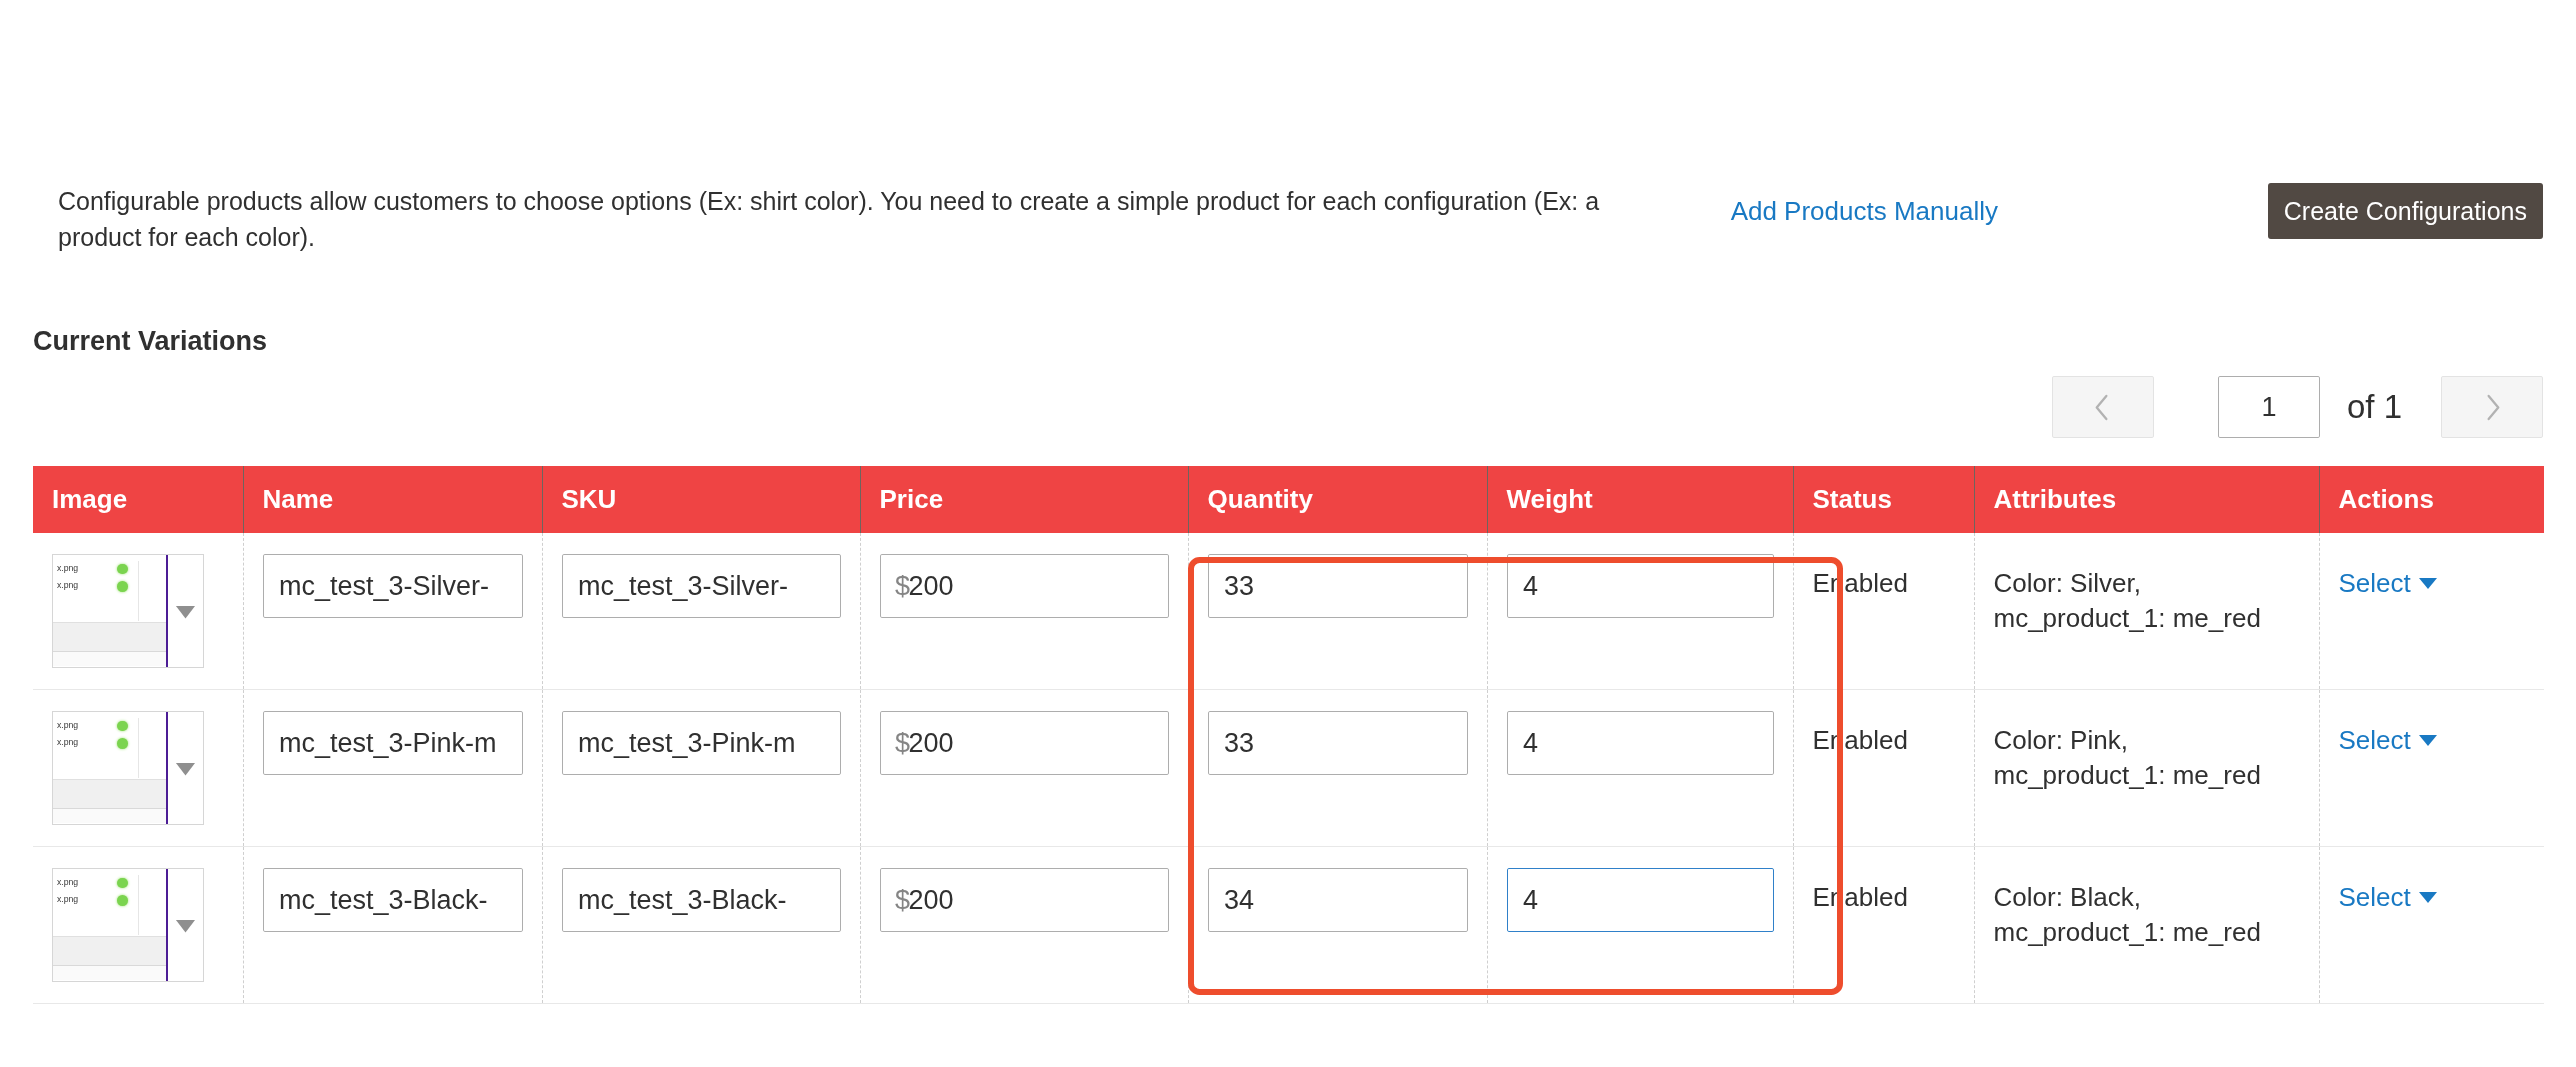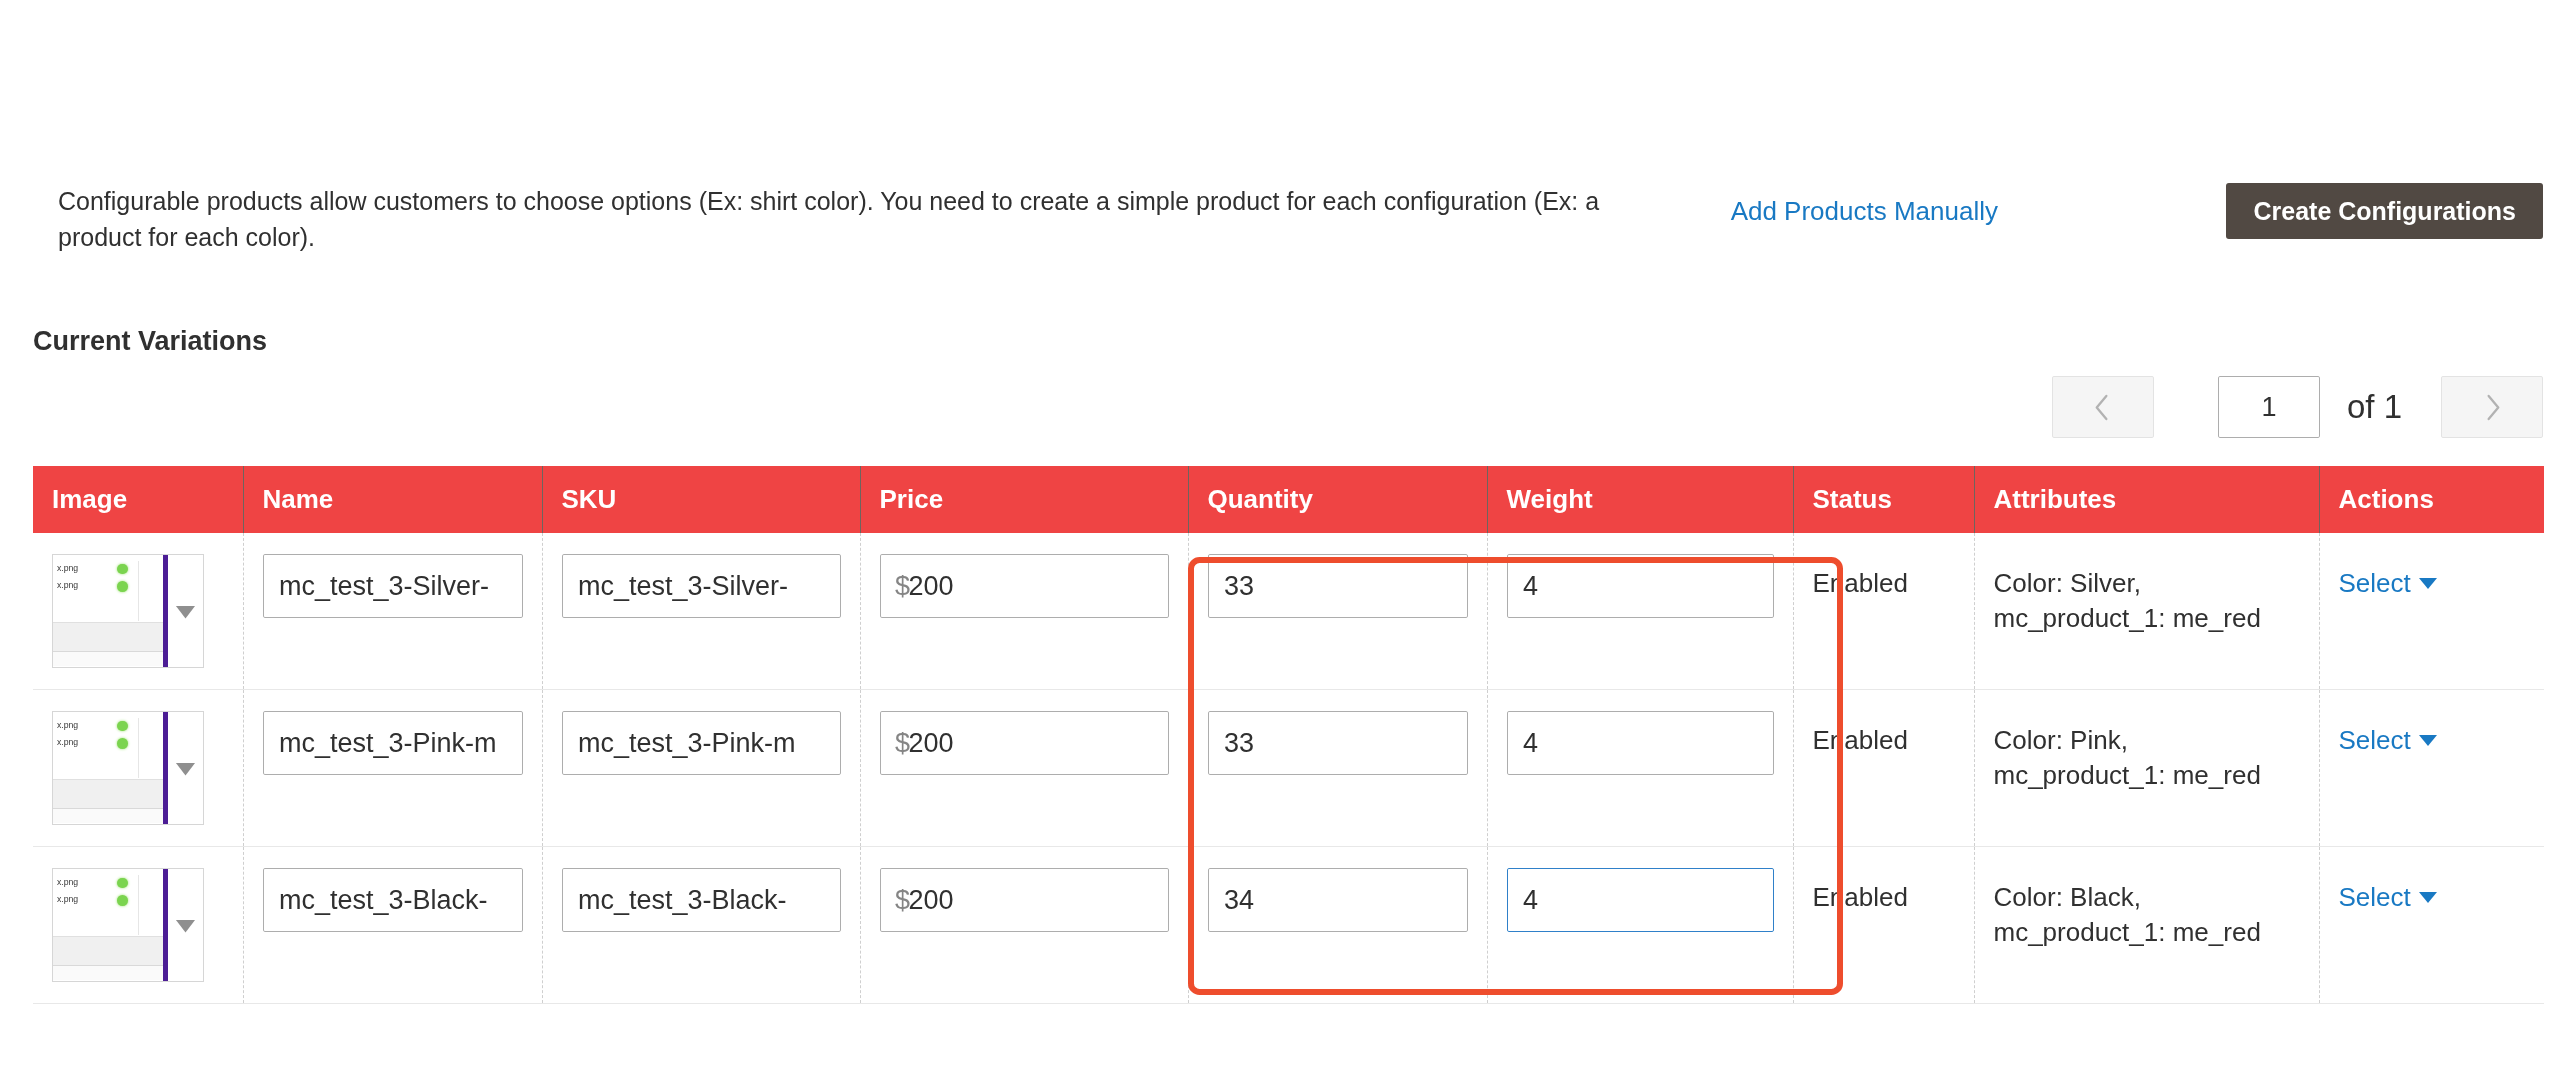--- a/index.html
+++ b/index.html
@@ -39,22 +39,22 @@
   }
   .manual-link {
     position: absolute; right: 578px; top: 196px;
     font-size: 26px; color: #1979c3; text-decoration: none; cursor: pointer;
     white-space: nowrap;
   }
   .create-btn {
     position: absolute; right: 33px; top: 183px;
     background: #514943; color: #ffffff;
     border: none; border-radius: 2.9px;
-    padding: 0 27px; height: 56px; line-height: 56px;
-    font-size: 25px; font-weight: 700;
+    padding: 0 16px; height: 56px; line-height: 56px;
+    font-size: 25px; font-weight: 400;
     font-family: "Liberation Sans", sans-serif;
     cursor: pointer; white-space: nowrap;
   }
 
   
   .variations-title {
     position: absolute; left: 33px; top: 326px;
     font-size: 27px; font-weight: 700; color: #303030;
   }
 
@@ -119,21 +119,21 @@
   .c-attr  { width: 345px; }
   .c-actions{ width: 225px; }
 
   
   .thumb-wrap {
     position: relative; width: 152px; height: 114px;
     border: 1px solid #d6d6d6; background: #fff; display: flex;
   }
   .thumb-shot {
     position: relative; width: 116px; height: 112px; overflow: hidden;
-    background: #ffffff; border-right: 5px solid #4c1d95;
+    background: #ffffff; border-right: 2px solid #4c1d95;
   }
   .thumb-line {
     position: absolute; left: 3.9px;
     font-size: 8.7px; color: #3a3a3a; font-family: "Liberation Sans", sans-serif;
     white-space: nowrap;
   }
   .thumb-dot {
     position: absolute; left: 64px;
     width: 10.6px; height: 10.6px; border-radius: 50%;
     background: #7bd44f; box-shadow: 0 0 2.9px #9ae06f;

